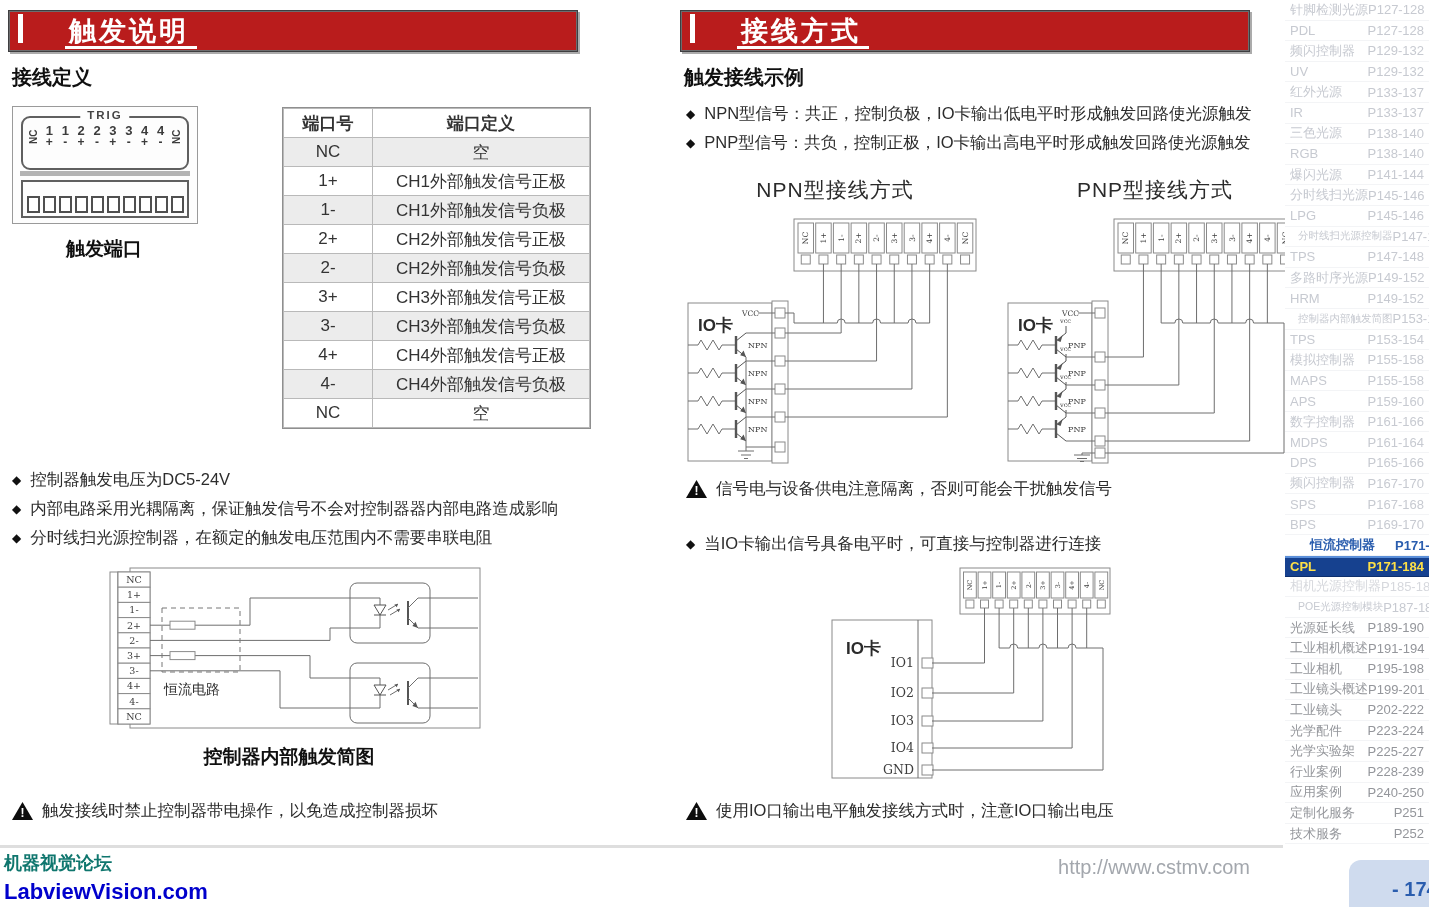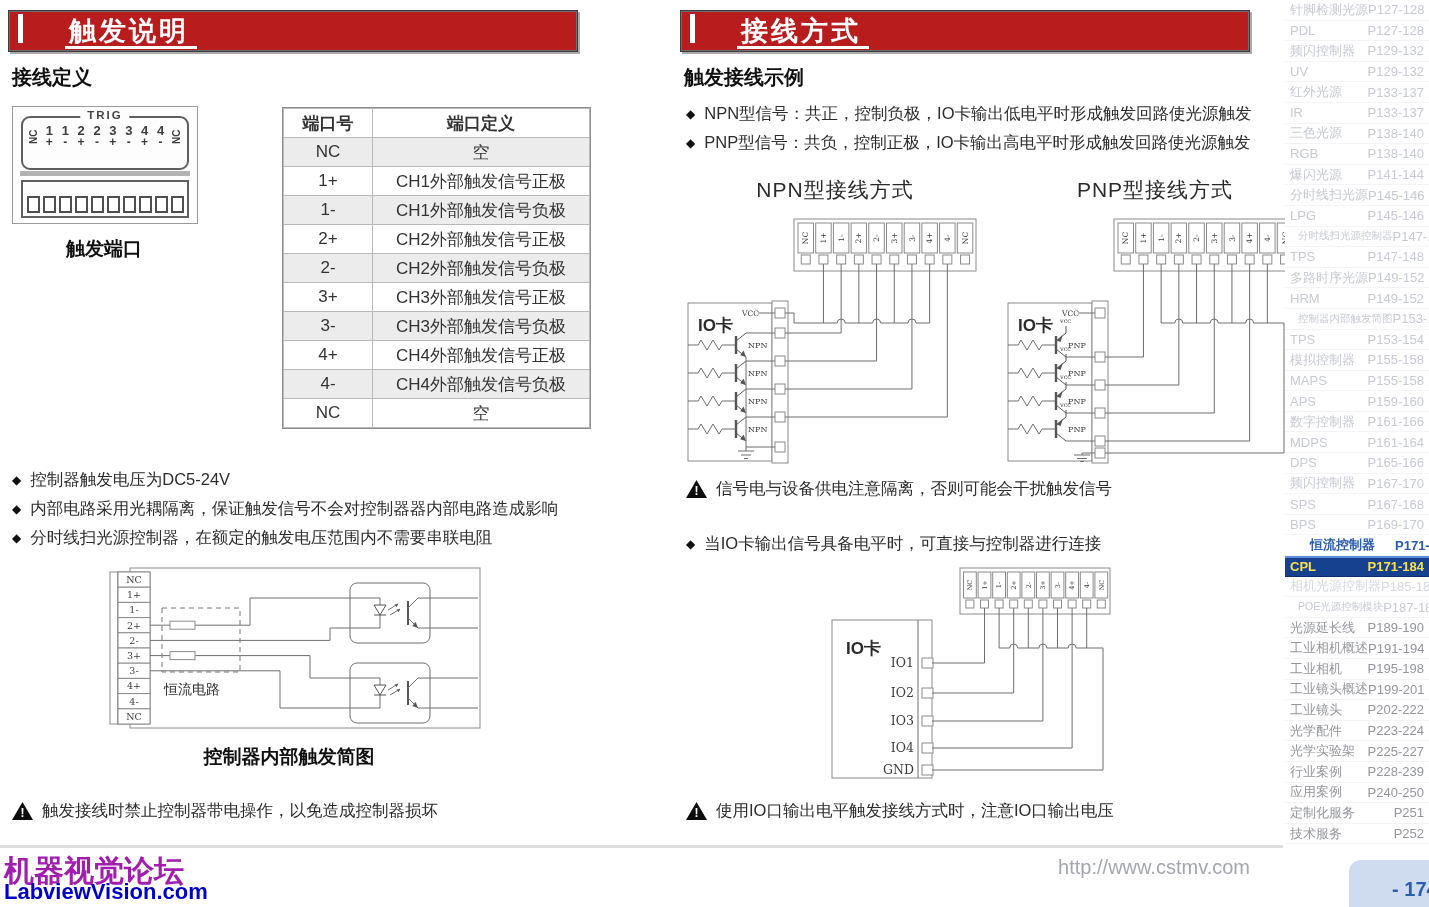--- a/index.html
+++ b/index.html
@@ -65,21 +65,21 @@
   .sb-item.vfaded .lbl,.sb-item.vfaded .pg{color:#d6d8dd;filter:blur(.6px);}
   .sb-item.normal .lbl,.sb-item.normal .pg{color:#94969b;}
   .sb-item.highlight .lbl,.sb-item.highlight .pg{color:#2a5dae;font-weight:bold;margin-left:20px;}
   .sb-item.selected{background:#16418f;border-top:2px solid #5b8fd9;border-bottom:1px solid #0d2f6d;}
   .sb-item.selected .lbl,.sb-item.selected .pg{color:#fde047;font-weight:bold;}
   #page-box{position:absolute;left:1329px;top:860px;width:144px;height:47px;background:#cfdbee;
             border-radius:12px 4px 0 0;display:flex;align-items:flex-end;justify-content:center;
             color:#2a5dae;font-size:20px;font-weight:bold;padding-bottom:6px;box-sizing:border-box;margin-left:20px;}
   
   #foot-line{position:absolute;left:0;top:845px;width:1283px;height:3px;background:#dedede;}
-  #forum{position:absolute;left:4px;top:851px;font-size:30px;font-weight:bold;color:#a21caf;}
+  #forum{position:absolute;left:4px;top:851px;font-size:18px;font-weight:bold;color:#0f766e;}
   #site{position:absolute;left:4px;top:879px;font-size:22px;font-weight:bold;color:#0000cc;}
   #url{position:absolute;left:1000px;top:856px;width:250px;text-align:right;font-size:20px;color:#a3a7ad;}
 </style>
 </head>
 <body>
 
 <div id="page">
 
   <svg width="0" height="0" style="position:absolute">
     <defs>

